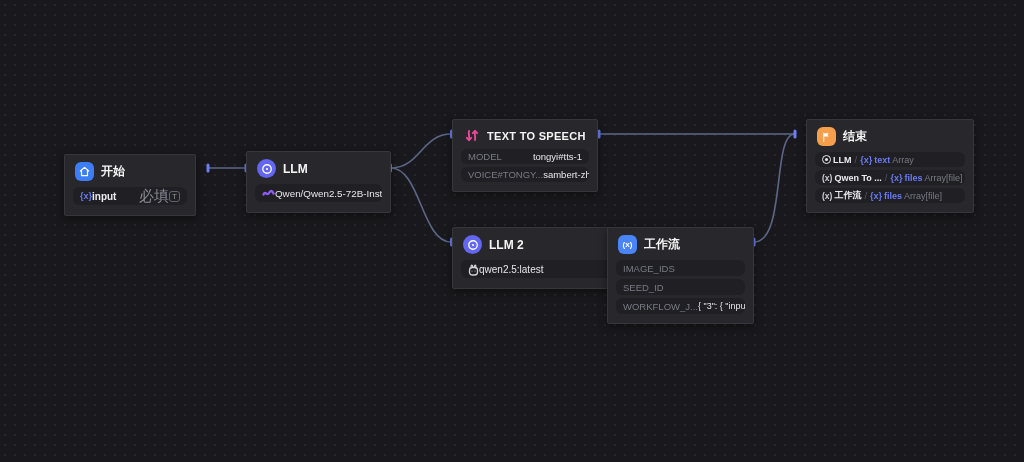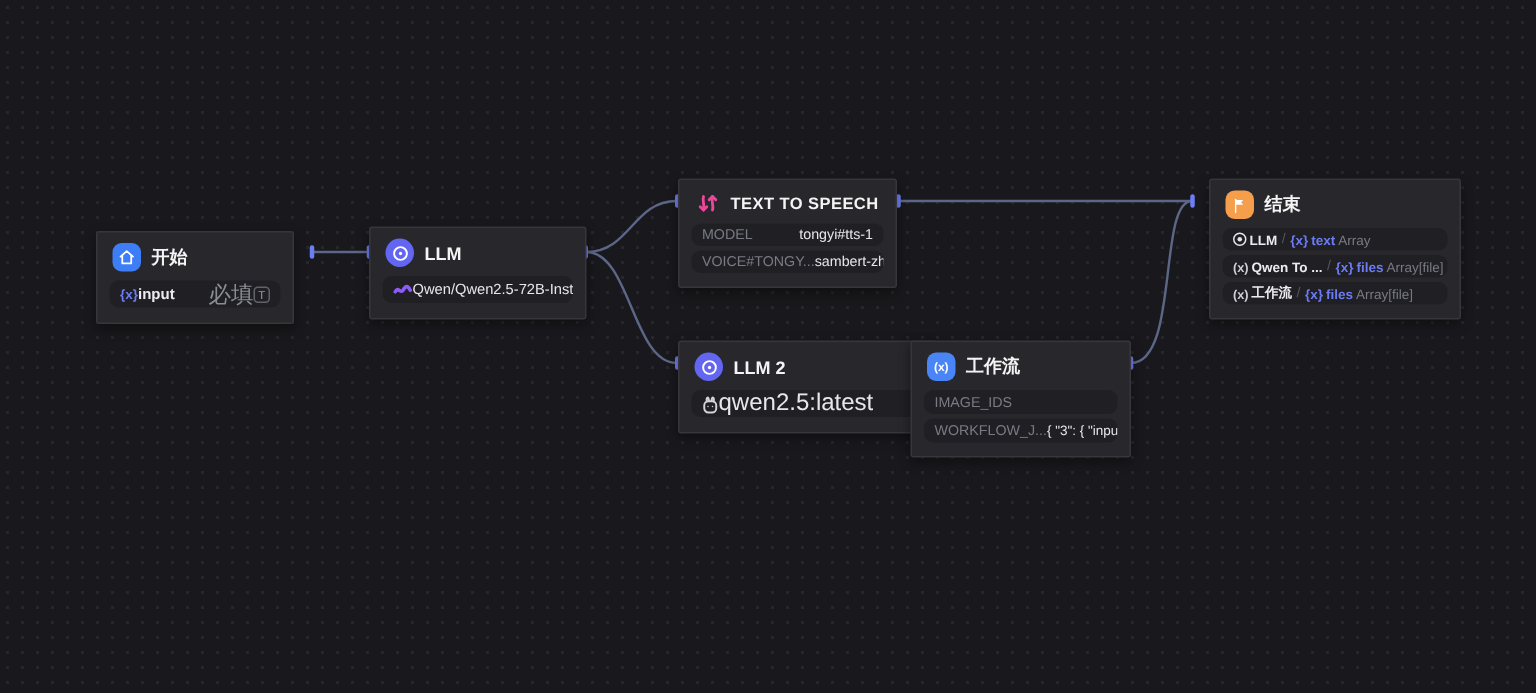--- a/index.html
+++ b/index.html
@@ -161,33 +161,37 @@
   <div class="row">
     <span class="icon-plain" style="width:11px;height:13px;">
       <svg width="11" height="13" viewBox="0 0 11 13" fill="none" stroke="#d4d4d8" stroke-width="1.3" stroke-linecap="round">
         <rect x="1.5" y="4.5" width="8" height="7.5" rx="2.8"></rect>
         <path d="M3.2 4.6 C2.6 1.4, 4.6 1.2, 4.6 4"></path>
         <path d="M7.8 4.6 C8.4 1.4, 6.4 1.2, 6.4 4"></path>
         <circle cx="4" cy="8" r="0.5" fill="#d4d4d8" stroke="none"></circle>
         <circle cx="7" cy="8" r="0.5" fill="#d4d4d8" stroke="none"></circle>
       </svg>
     </span>
-    <span class="valw" style="font-size:16px;">qwen2.5:latest</span>
+    <span class="valw" style="font-size:10px;">qwen2.5:latest</span>
   </div>
 </div>
 
 <div class="node" id="node-wf" style="left:607px; top:227px; width:147px;">
   <div class="node-header">
     <span class="icon-sq bg-wf">
       <span class="wfx">(x)</span>
     </span>
     <span class="node-title">工作流</span>
   </div>
   <div class="row row-sm" style="height:16px;text-align:center;">
     <span class="lbl">IMAGE_IDS</span>
+    <span class="val"></span>
+  </div>
+  <div class="row row-sm" style="height:16px;">
+    <span class="lbl">SEED_ID</span>
     <span class="val"></span>
   </div>
   <div class="row row-sm" style="height:16px;text-align:right;">
     <span class="lbl">WORKFLOW_J...</span>
     <span class="val" style="font-size:9px;">{ "3": { "inputs":...</span>
   </div>
 </div>
 
 <div class="node" id="node-end" style="left:806px; top:119px; width:168px;">
   <div class="node-header">

